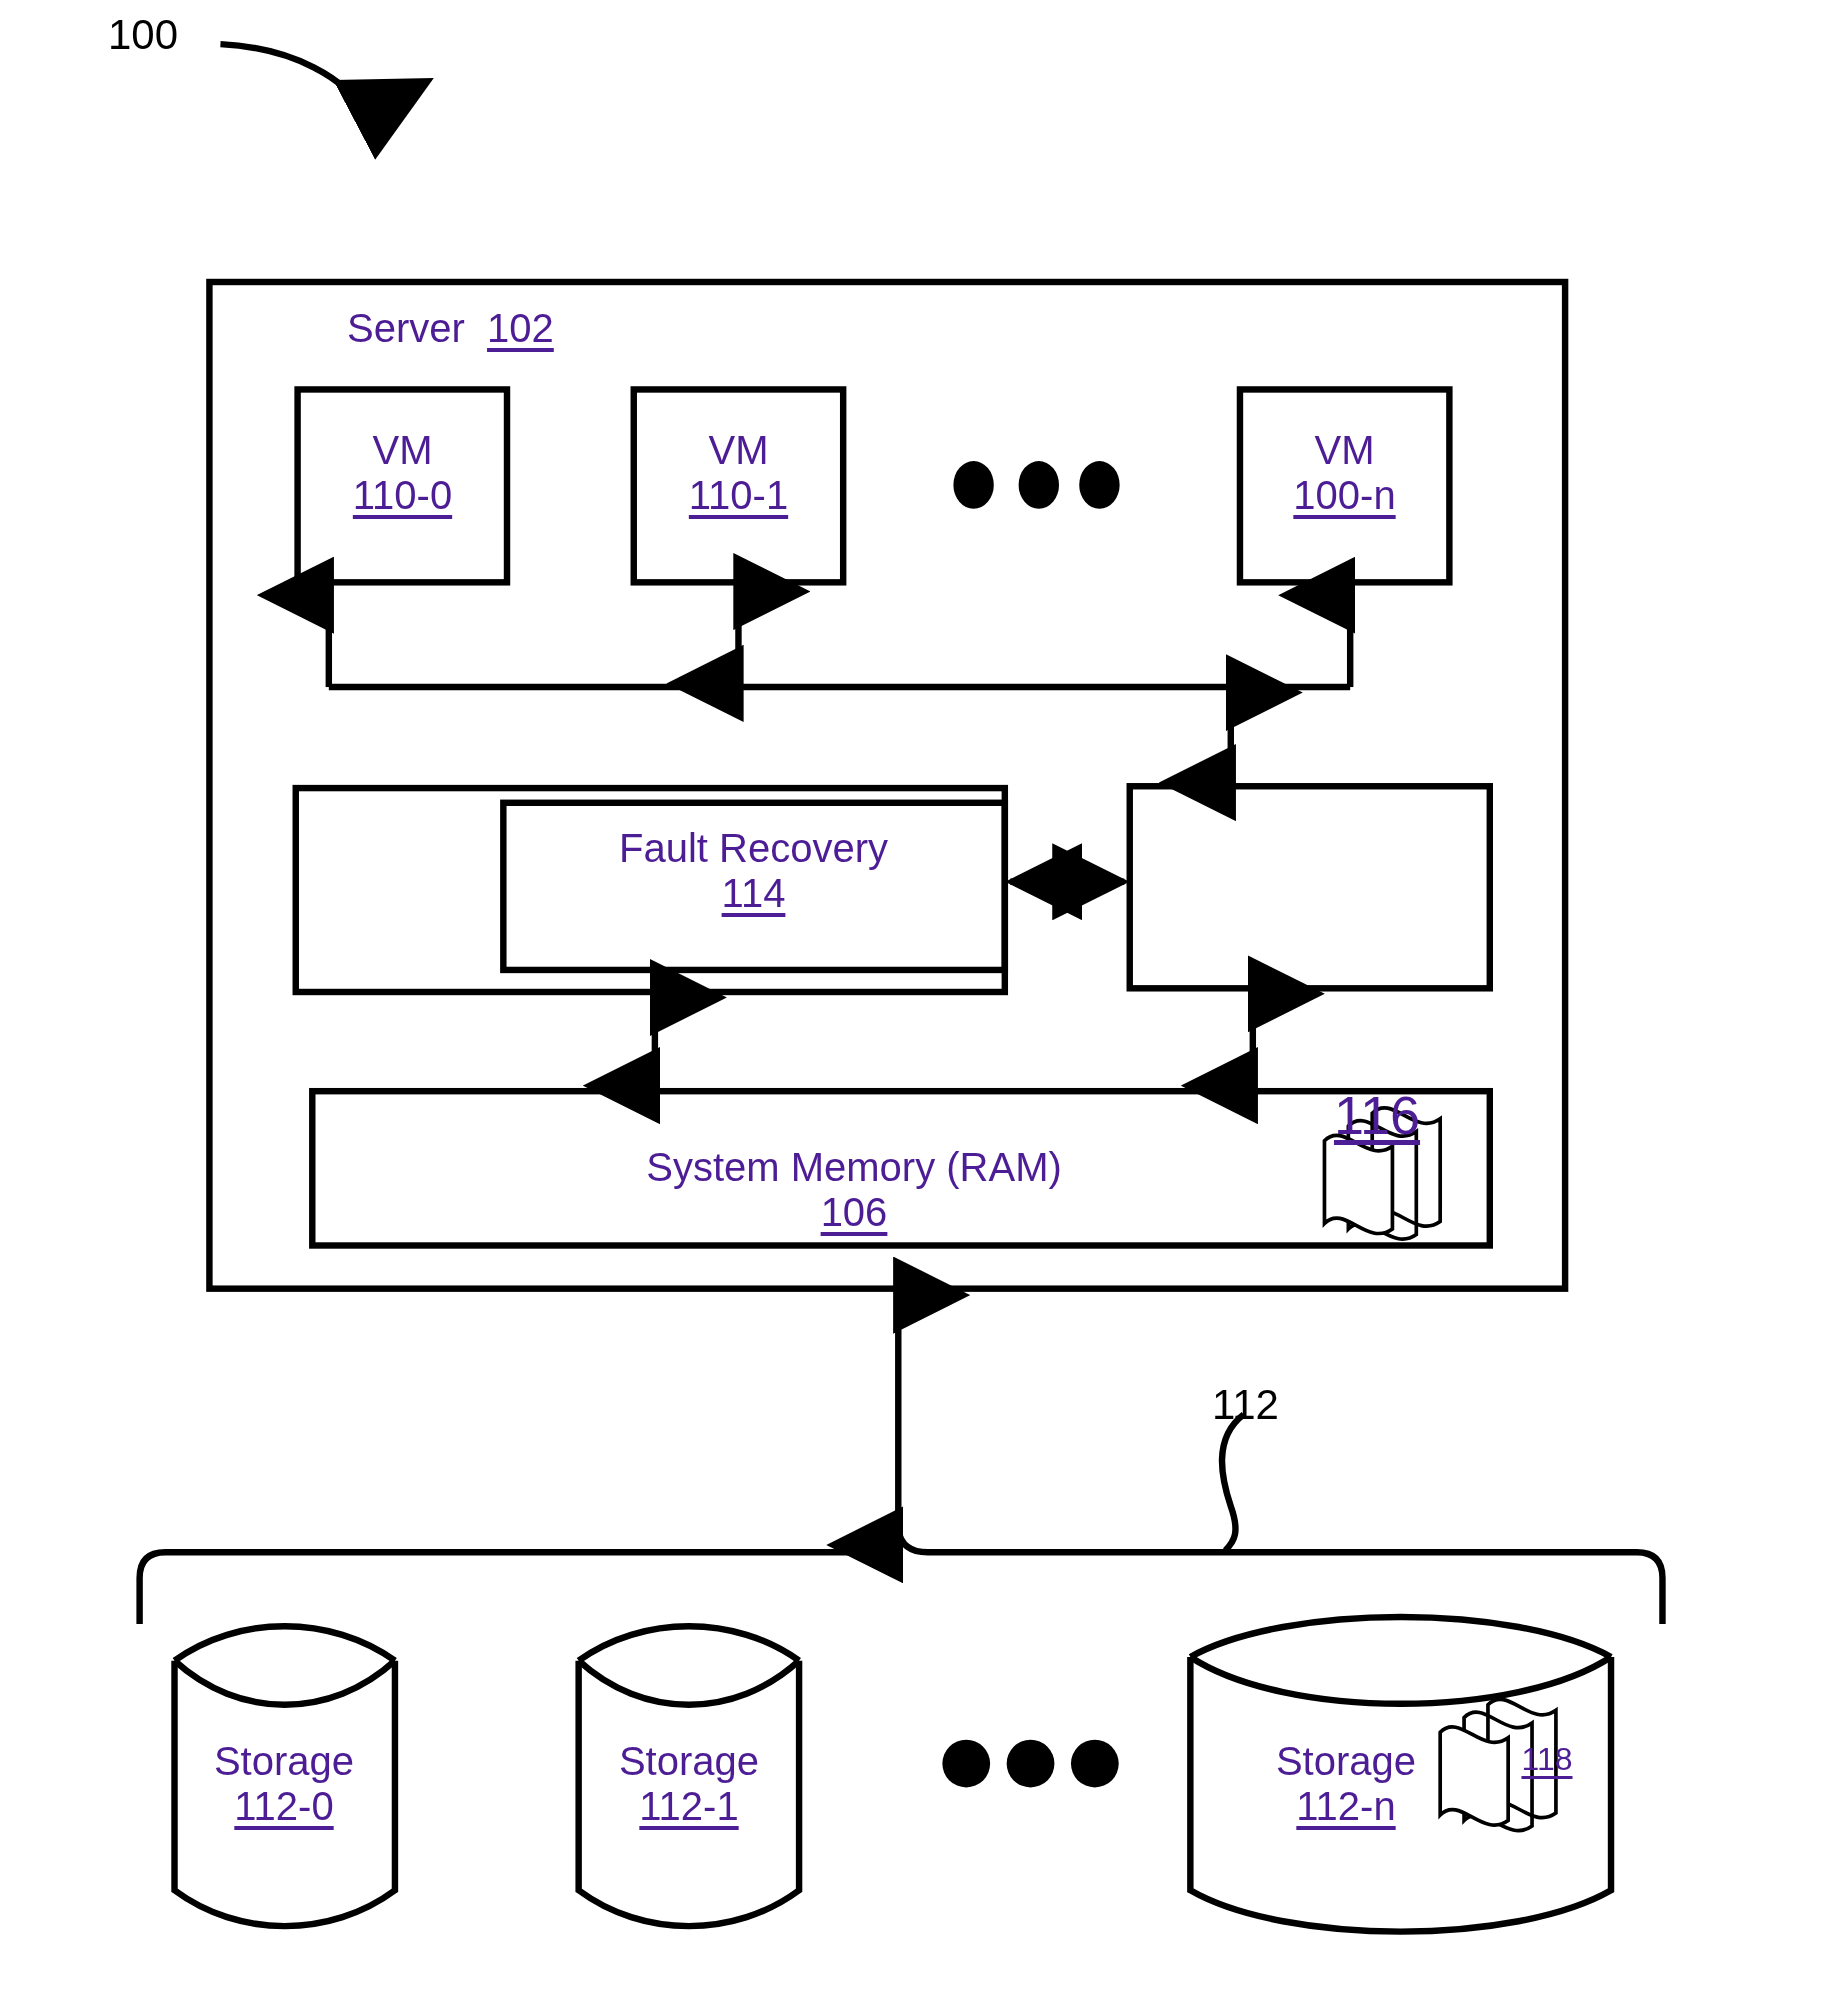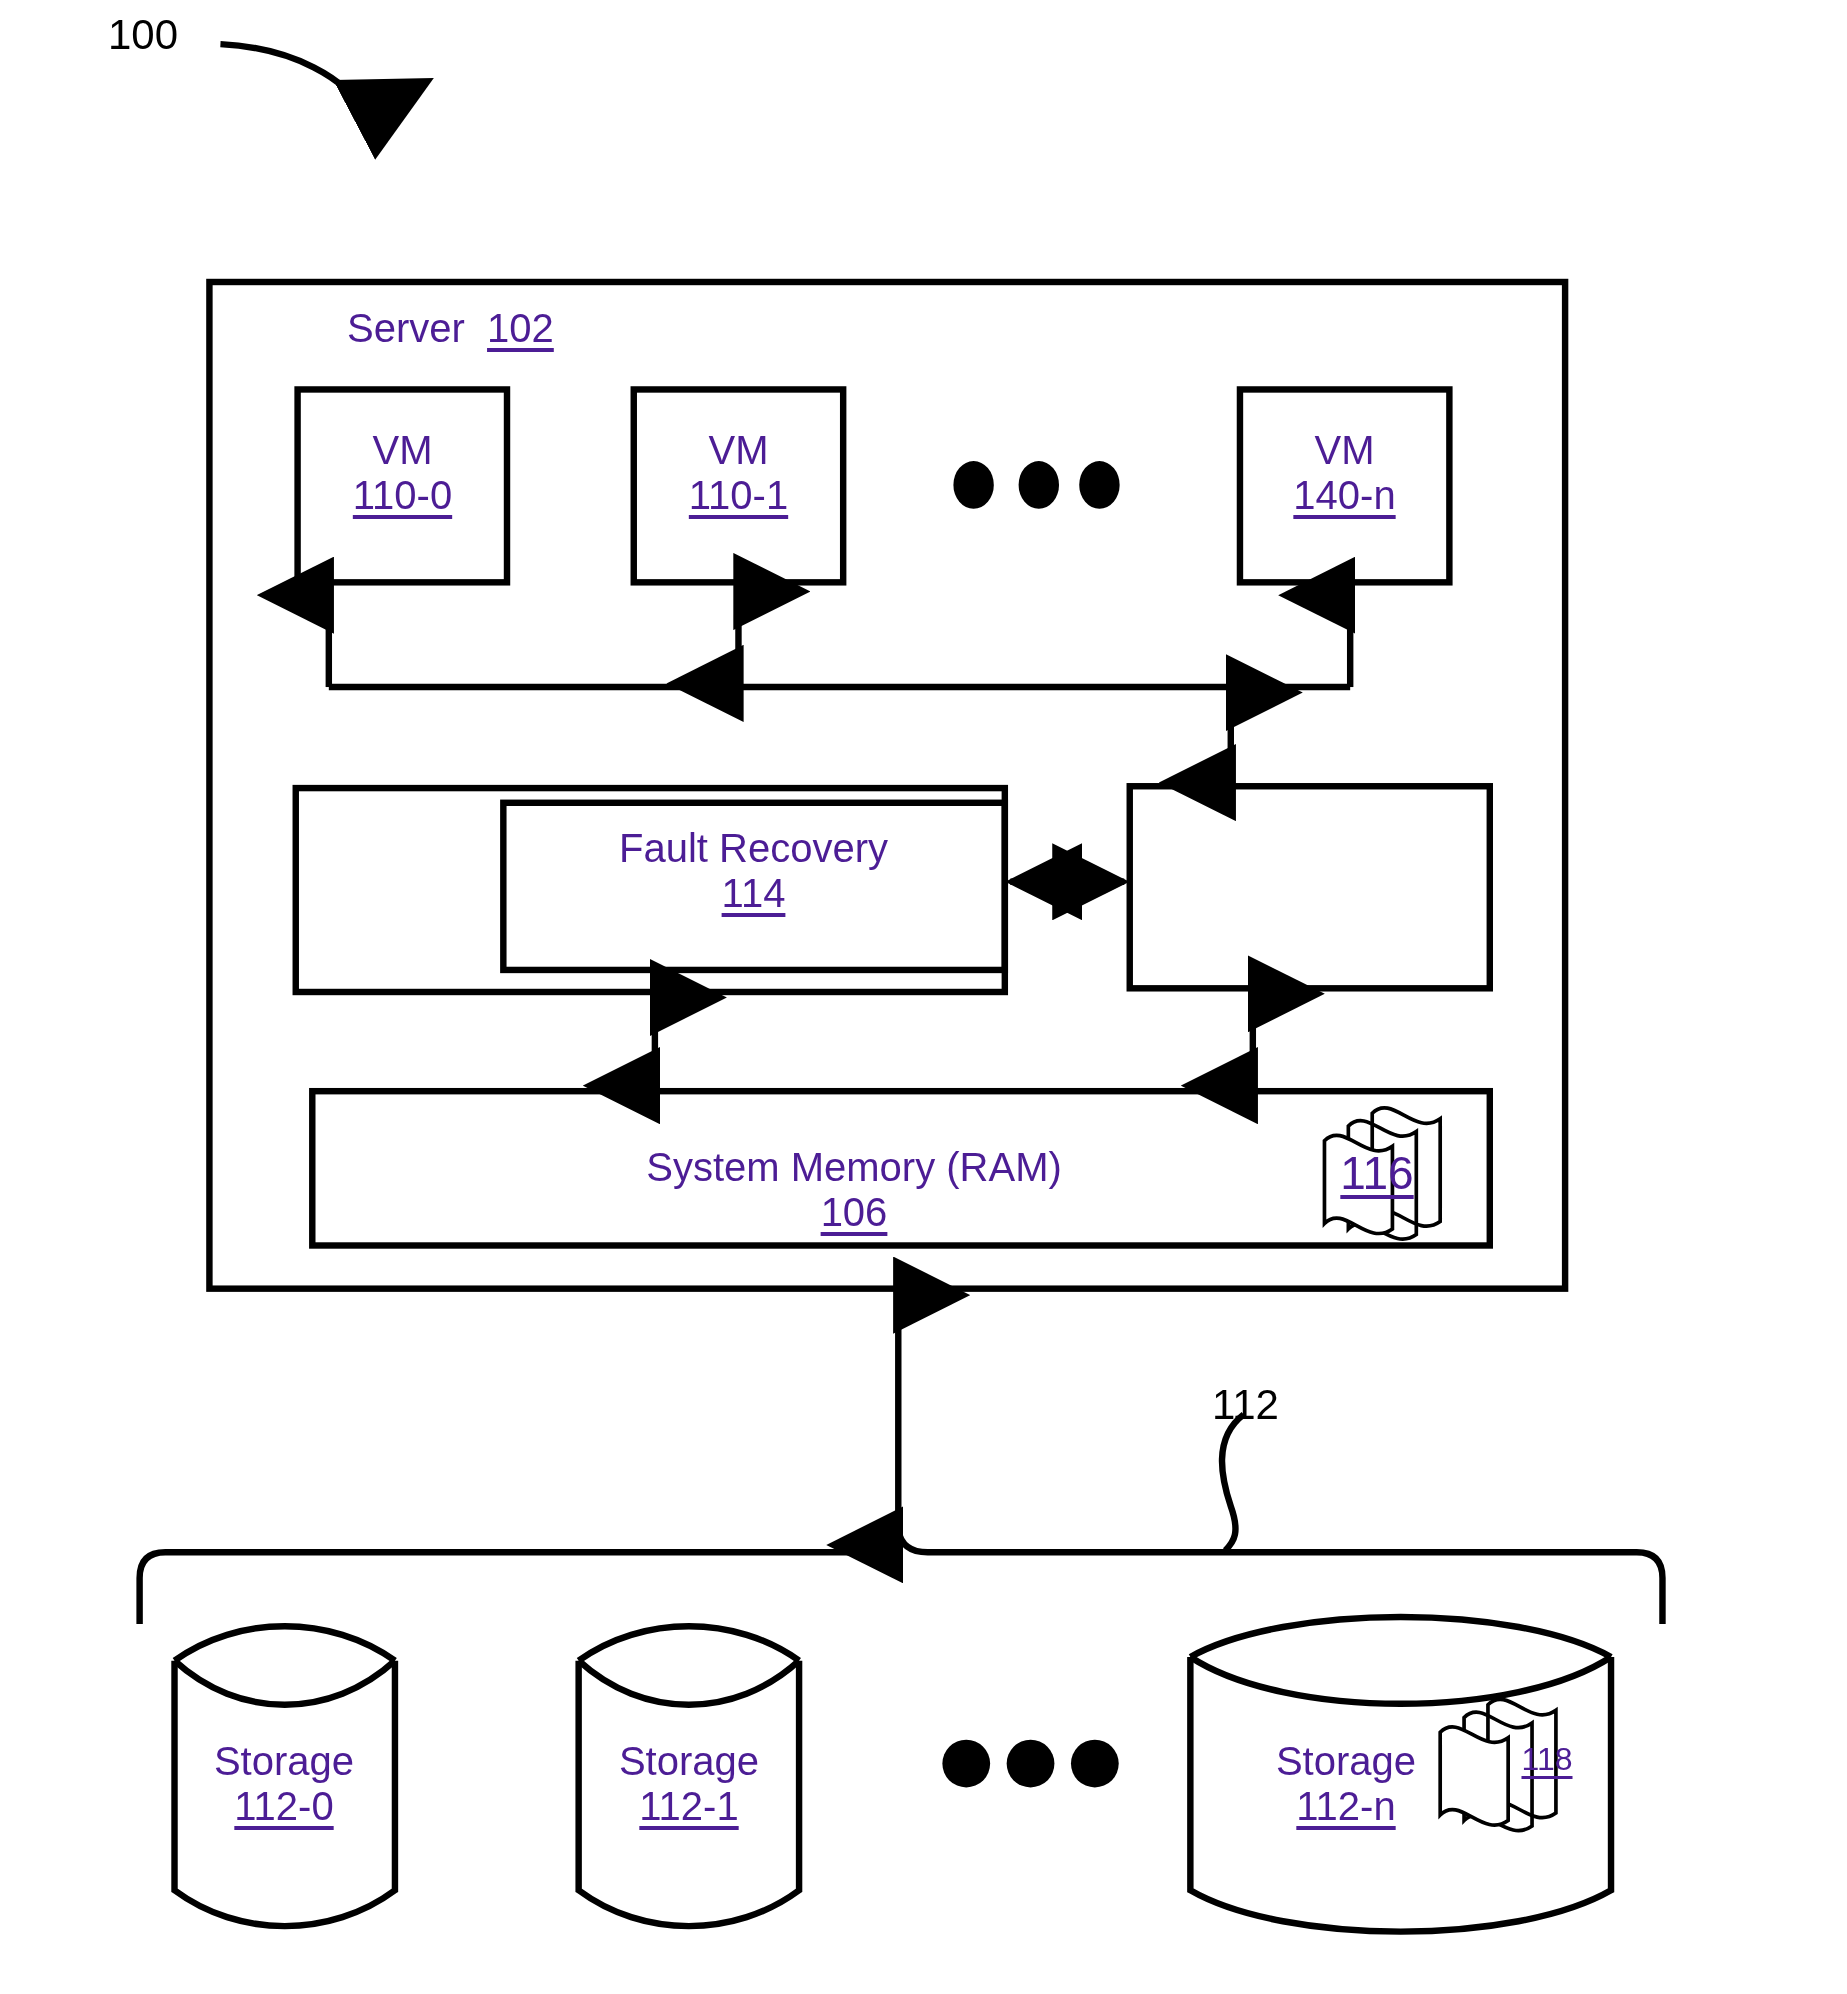--- a/index.html
+++ b/index.html
@@ -136,35 +136,35 @@
     <span class="u">110-0</span>
   </div>
 
   <div class="lbl two" style="left:634px;top:428px;width:209px;">
     <span>VM</span><br>
     <span class="u">110-1</span>
   </div>
 
   <div class="lbl two" style="left:1240px;top:428px;width:209px;">
     <span>VM</span><br>
-    <span class="u">140-n</span>
+    <span class="u">100-n</span>
   </div>
 
 
   <div class="lbl two" style="left:503px;top:826px;width:501px;">
     <span>Fault Recovery</span><br>
     <span class="u">114</span>
   </div>
 
 
   <div class="lbl two" style="left:312px;top:1117px;width:1084px;margin-top:28px;">
     <span>System Memory (RAM)</span><br>
     <span class="u">106</span>
   </div>
-  <div class="lbl" style="left:1333px;top:1146px;width:88px;font-size:46px;">
+  <div class="lbl" style="left:1333px;top:1084px;width:88px;font-size:54px;">
     <span class="u">116</span>
   </div>
 
   <div class="figlbl" style="left:1212px;top:1361px;margin-top:20px;">112</div>
 
   <div class="lbl two" style="left:174px;top:1739px;width:220px;">
     <span>Storage</span><br>
     <span class="u">112-0</span>
   </div>
 

